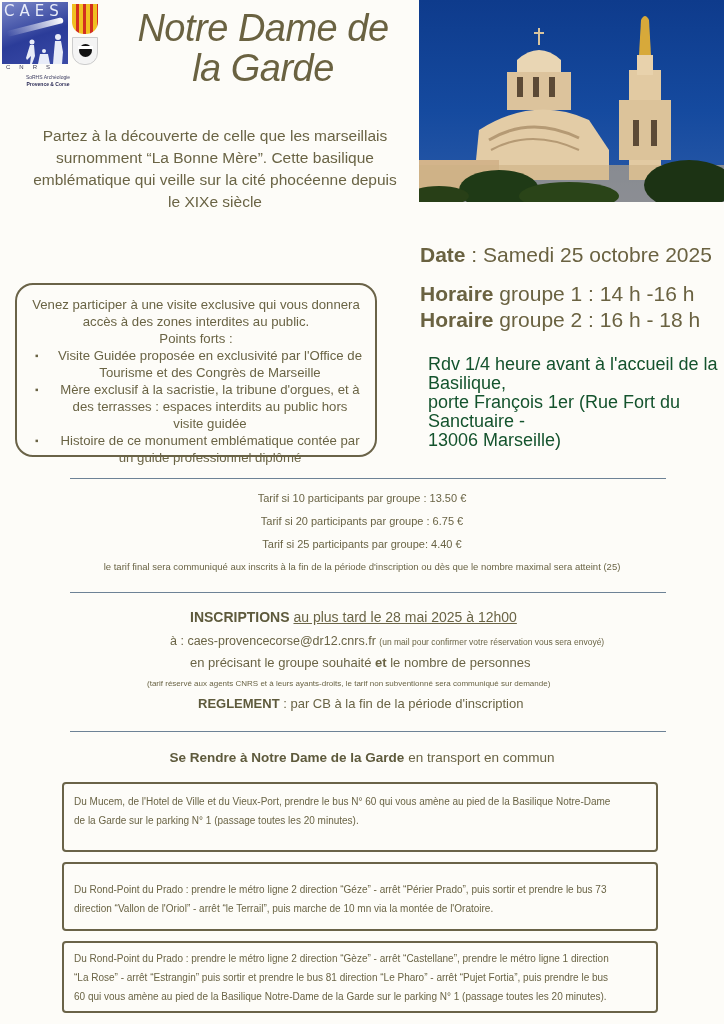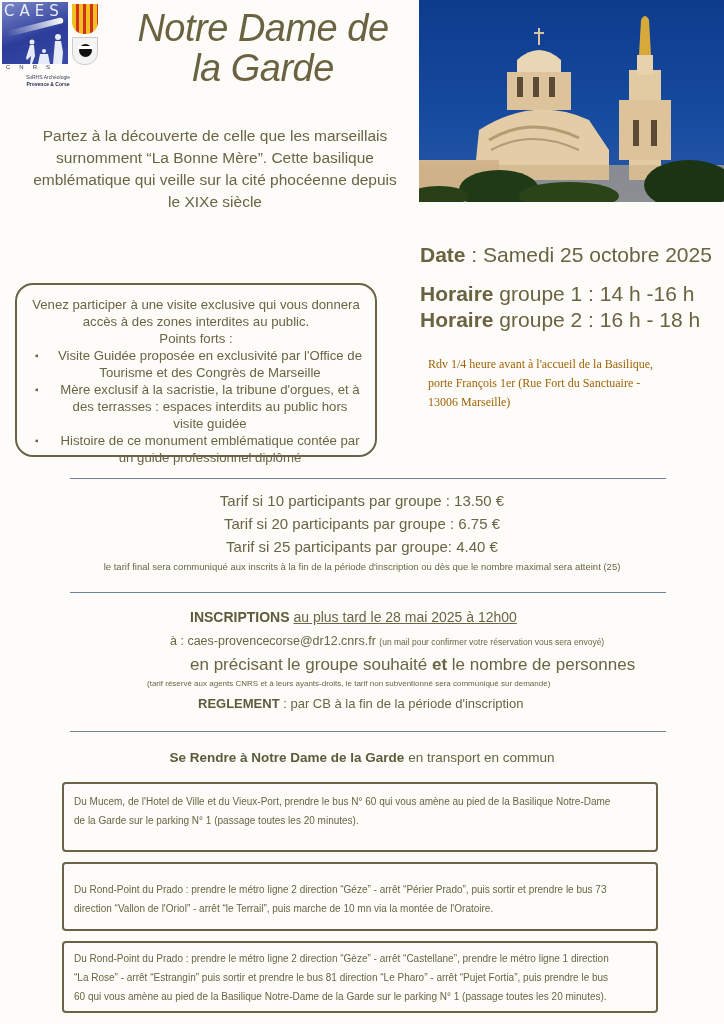--- a/index.html
+++ b/index.html
@@ -27,31 +27,31 @@
   #title { left:118px; top:8px; width:290px; text-align:center; font-size:38px; font-style:italic; line-height:40px; color:#6a6241; letter-spacing:-0.5px; }
   #intro { left:30px; top:125px; width:370px; text-align:center; font-size:15.5px; line-height:22px; color:#6a6445; }
   #photo { left:419px; top:0; width:305px; height:202px; overflow:hidden;
     background:linear-gradient(180deg,#0e3b8c 0%,#154a9f 55%,#2a5aa8 100%); }
 
   #datebox { left:420px; top:243px; width:300px; }
   .date-line { font-size:21px; color:#6a6241; }
   .date-line b { font-weight:bold; }
   .hor-line { font-size:21px; color:#6a6241; line-height:26px; }
   .hor-wrap { margin-top:14px; }
-  #rdv { left:428px; top:355px; width:290px; font-size:12px; line-height:19px; color:#a16207;font-family:Liberation Serif, serif; }
+  #rdv { left:428px; top:355px; width:290px; font-size:18px; line-height:19px; color:#14532d; }
 
   #visitbox { left:15px; top:283px; width:362px; height:174px; border:2px solid #6a6348; border-radius:18px; box-sizing:border-box; padding:11px 8px 0 8px; text-align:center; font-size:13.2px; line-height:17px; color:#6a6445; }
   #visitbox ul { margin:0; padding:0; list-style:none; }
   #visitbox li { position:relative; padding-left:32px; padding-right:4px; }
   #visitbox li::before { content:"▪"; position:absolute; left:10px; top:0; font-size:10px; color:#6a6445; }
 
   .hr { position:absolute; left:70px; width:596px; height:0; border-top:1.5px solid #6d8296; }
 
   .center-line { position:absolute; left:0; width:724px; text-align:center; color:#6a6445; }
-  .tarif { font-size:15px; }
+  .tarif { font-size:11px; }
   .small { font-size:9px; }
   .u { text-decoration:underline; }
   .bold { font-weight:bold; }
 
   .tbox { position:absolute; left:62px; width:596px; border:2px solid #6a6348; border-radius:4px; box-sizing:border-box; font-size:10px; line-height:19px; color:#6a6445; padding:0 10px; }
 </style>
 </head>
 <body>
 
 <div id="logo" class="abs">
@@ -148,21 +148,21 @@
 <div class="hr" style="top:592px;"></div>
 
 <div class="abs" style="left:190px; top:609px; font-size:14px; color:#6a6445;">
   <span class="bold" style="color:#5e5a3c;">INSCRIPTIONS</span>
   <span class="u">au plus tard le 28 mai 2025 à 12h00</span>
 </div>
 <div class="abs" style="left:170px; top:634px; font-size:12.5px; color:#6a6445;">
   <span>à : </span><span>caes-provencecorse@dr12.cnrs.fr</span>
   <span style="font-size:8.5px;">(un mail pour confirmer votre réservation vous sera envoyé)</span>
 </div>
-<div class="abs" style="left:190px; top:655px; font-size:17px; color:#6a6445;">
+<div class="abs" style="left:190px; top:655px; font-size:13px; color:#6a6445;">
   <span>en précisant le groupe souhaité </span><b>et</b><span> le nombre de personnes</span>
 </div>
 <div class="abs" style="left:147px; top:679px; font-size:8px; color:#6a6445;">(tarif réservé aux agents CNRS et à leurs ayants-droits, le tarif non subventionné sera communiqué sur demande)</div>
 <div class="abs" style="left:198px; top:696px; font-size:13px; color:#6a6445;">
   <span class="bold" style="color:#5e5a3c;">REGLEMENT</span><span> : par CB à la fin de la période d'inscription</span>
 </div>
 
 <div class="hr" style="top:731px;"></div>
 
 <div class="center-line" style="top:750px; font-size:13.5px;">

